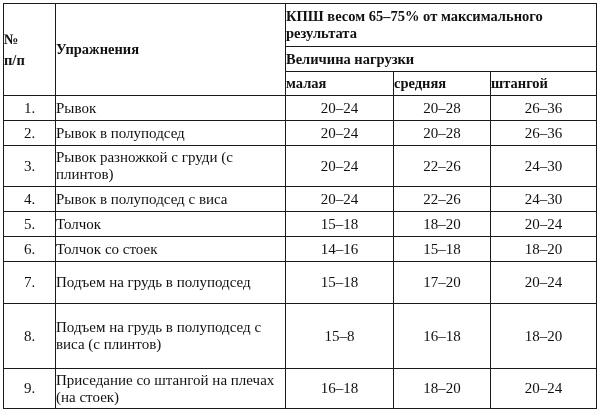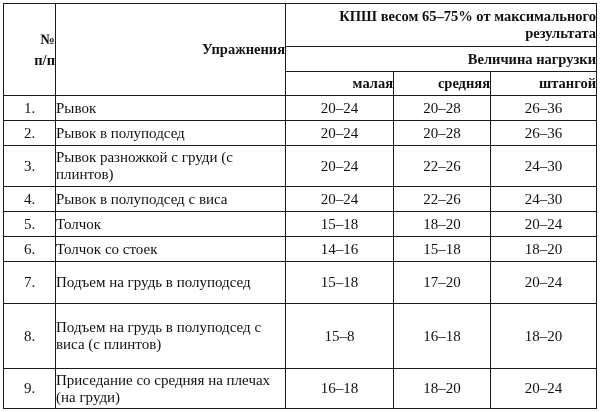--- a/index.html
+++ b/index.html
@@ -25,21 +25,21 @@
       font-size: 15px;
       line-height: 17px;
     }
     table.t td, table.t th {
       border: 1.4px solid #1a1a1a;
       padding: 0;
       vertical-align: middle;
     }
     table.t th {
       font-weight: bold;
-      text-align: right;
+      text-align: left;
       font-size: 14.5px;
     }
     col.c-num { width: 52px; }
     col.c-ex  { width: 230px; }
     col.c-lo  { width: 108px; }
     col.c-mid { width: 97px; }
     col.c-hi  { width: 106px; }
 
     tr.h1 th { height: 42px; }
     tr.h2 th { height: 24px; }
@@ -142,19 +142,19 @@
     </tr>
     <tr class="r8">
       <td class="num">8.</td>
       <td class="ex">Подъем на грудь в полуподсед с виса (с плинтов)</td>
       <td class="val">15–8</td>
       <td class="val">16–18</td>
       <td class="val">18–20</td>
     </tr>
     <tr class="r9">
       <td class="num">9.</td>
-      <td class="ex">Приседание со средняя на плечах (на груди)</td>
+      <td class="ex">Приседание со штангой на плечах (на стоек)</td>
       <td class="val">16–18</td>
       <td class="val">18–20</td>
       <td class="val">20–24</td>
     </tr>
   </tbody>
 </table>
 
 </body></html>

